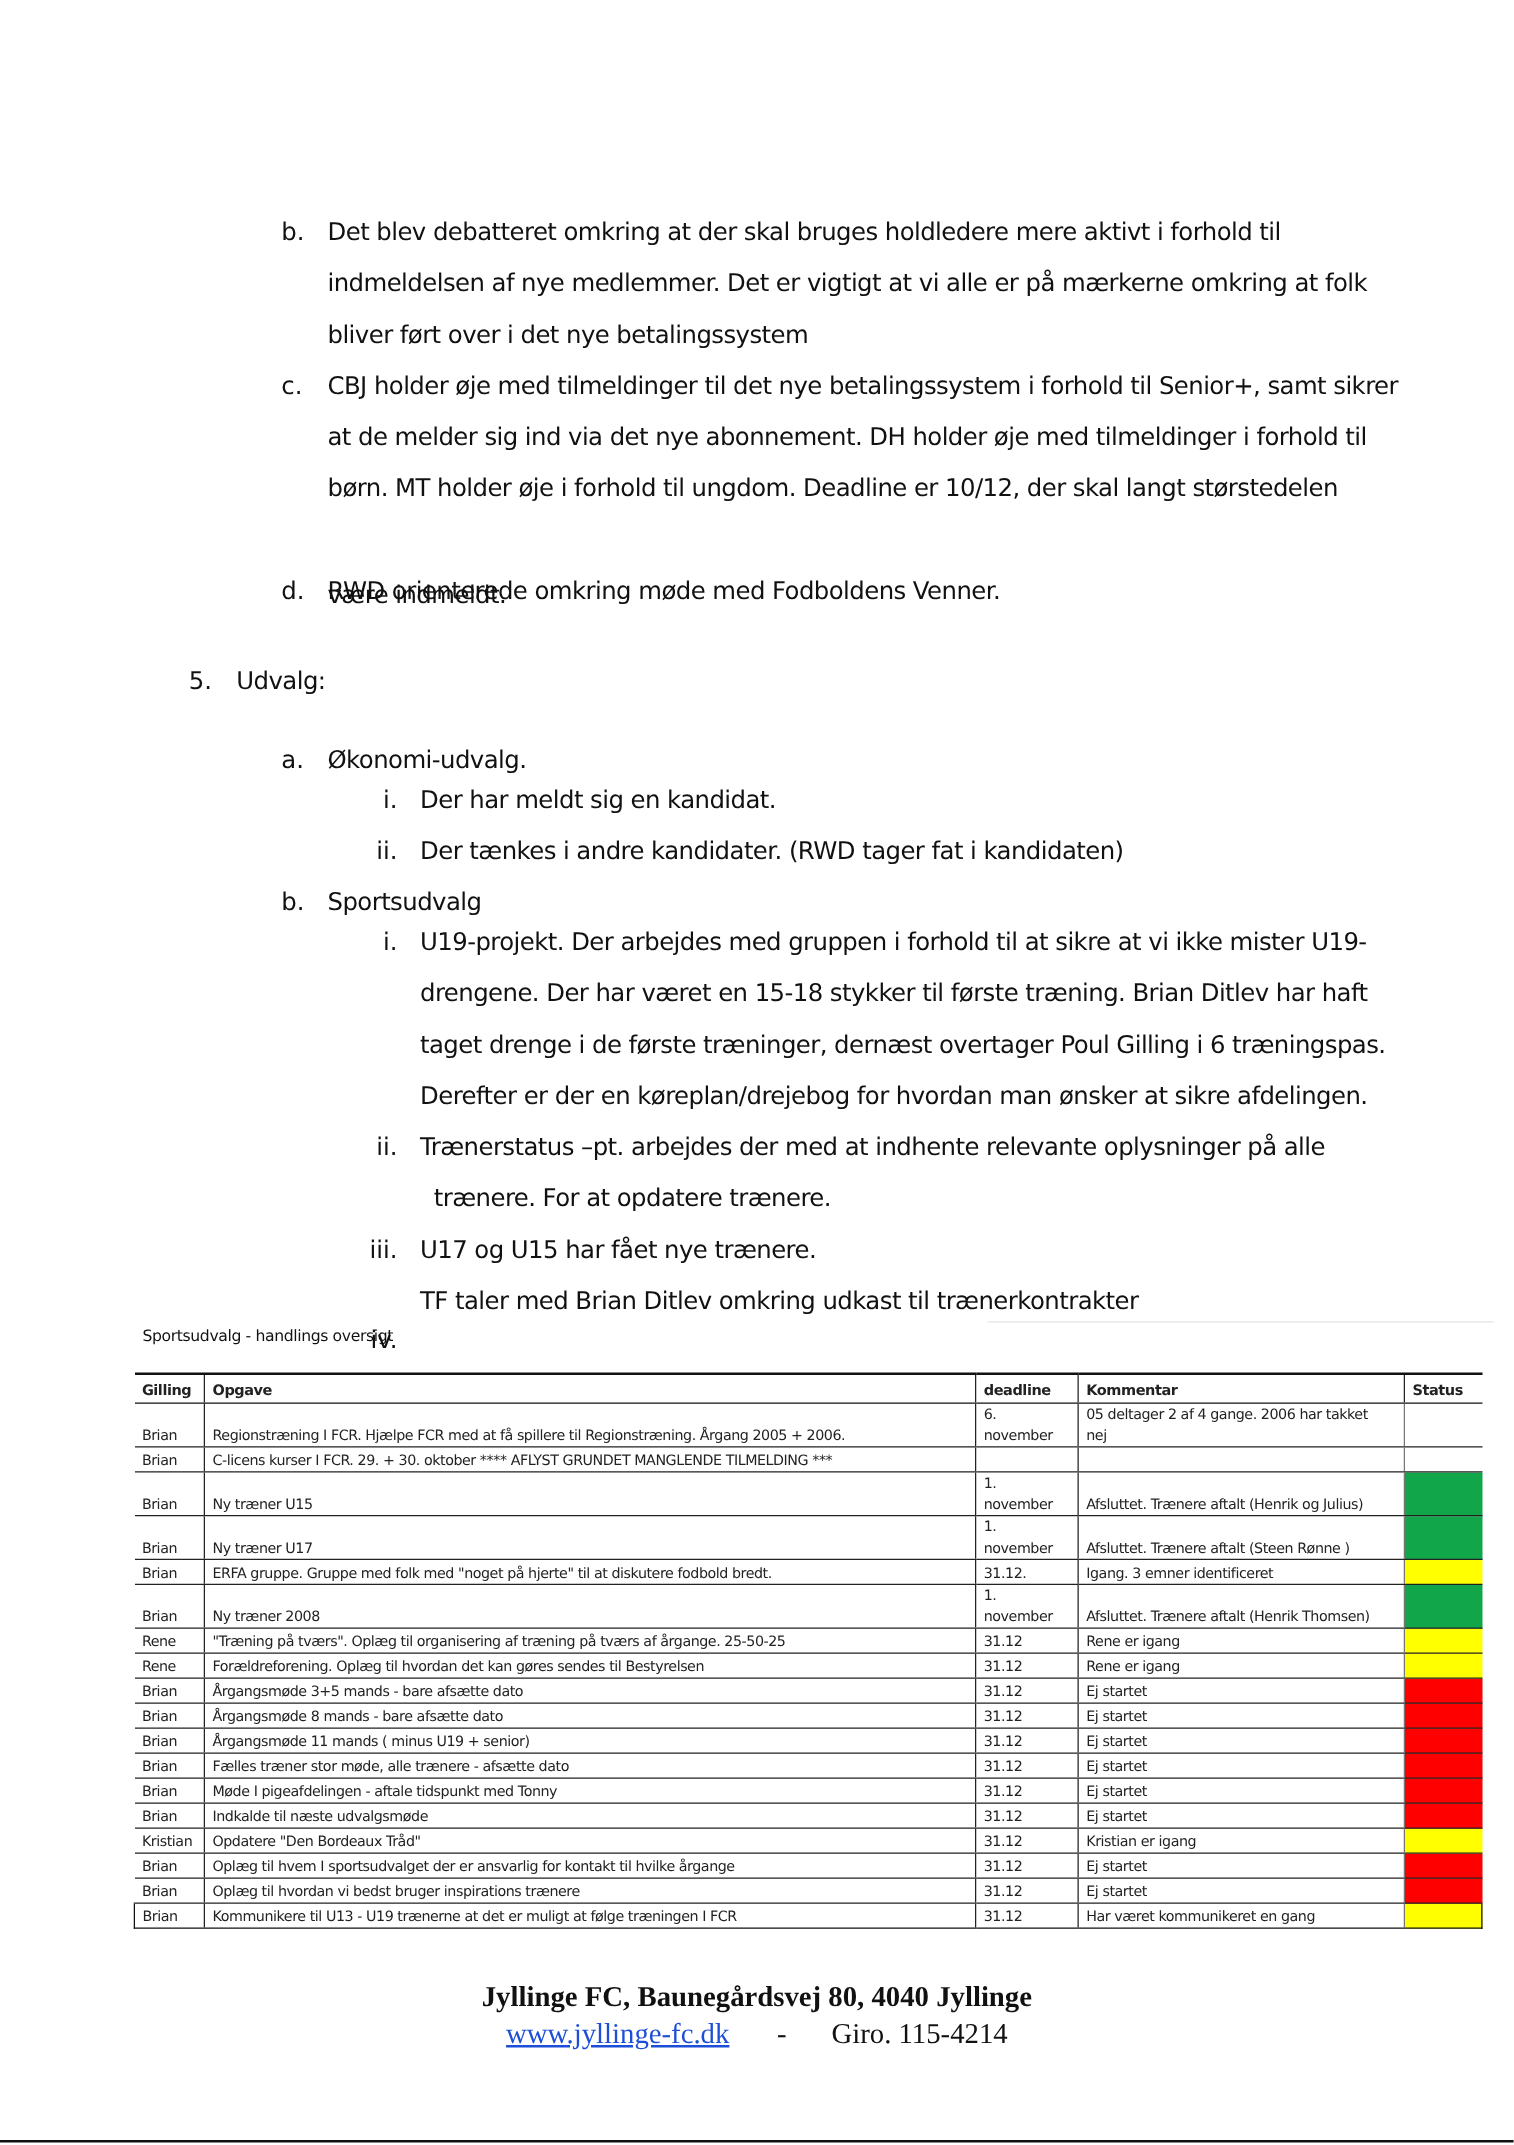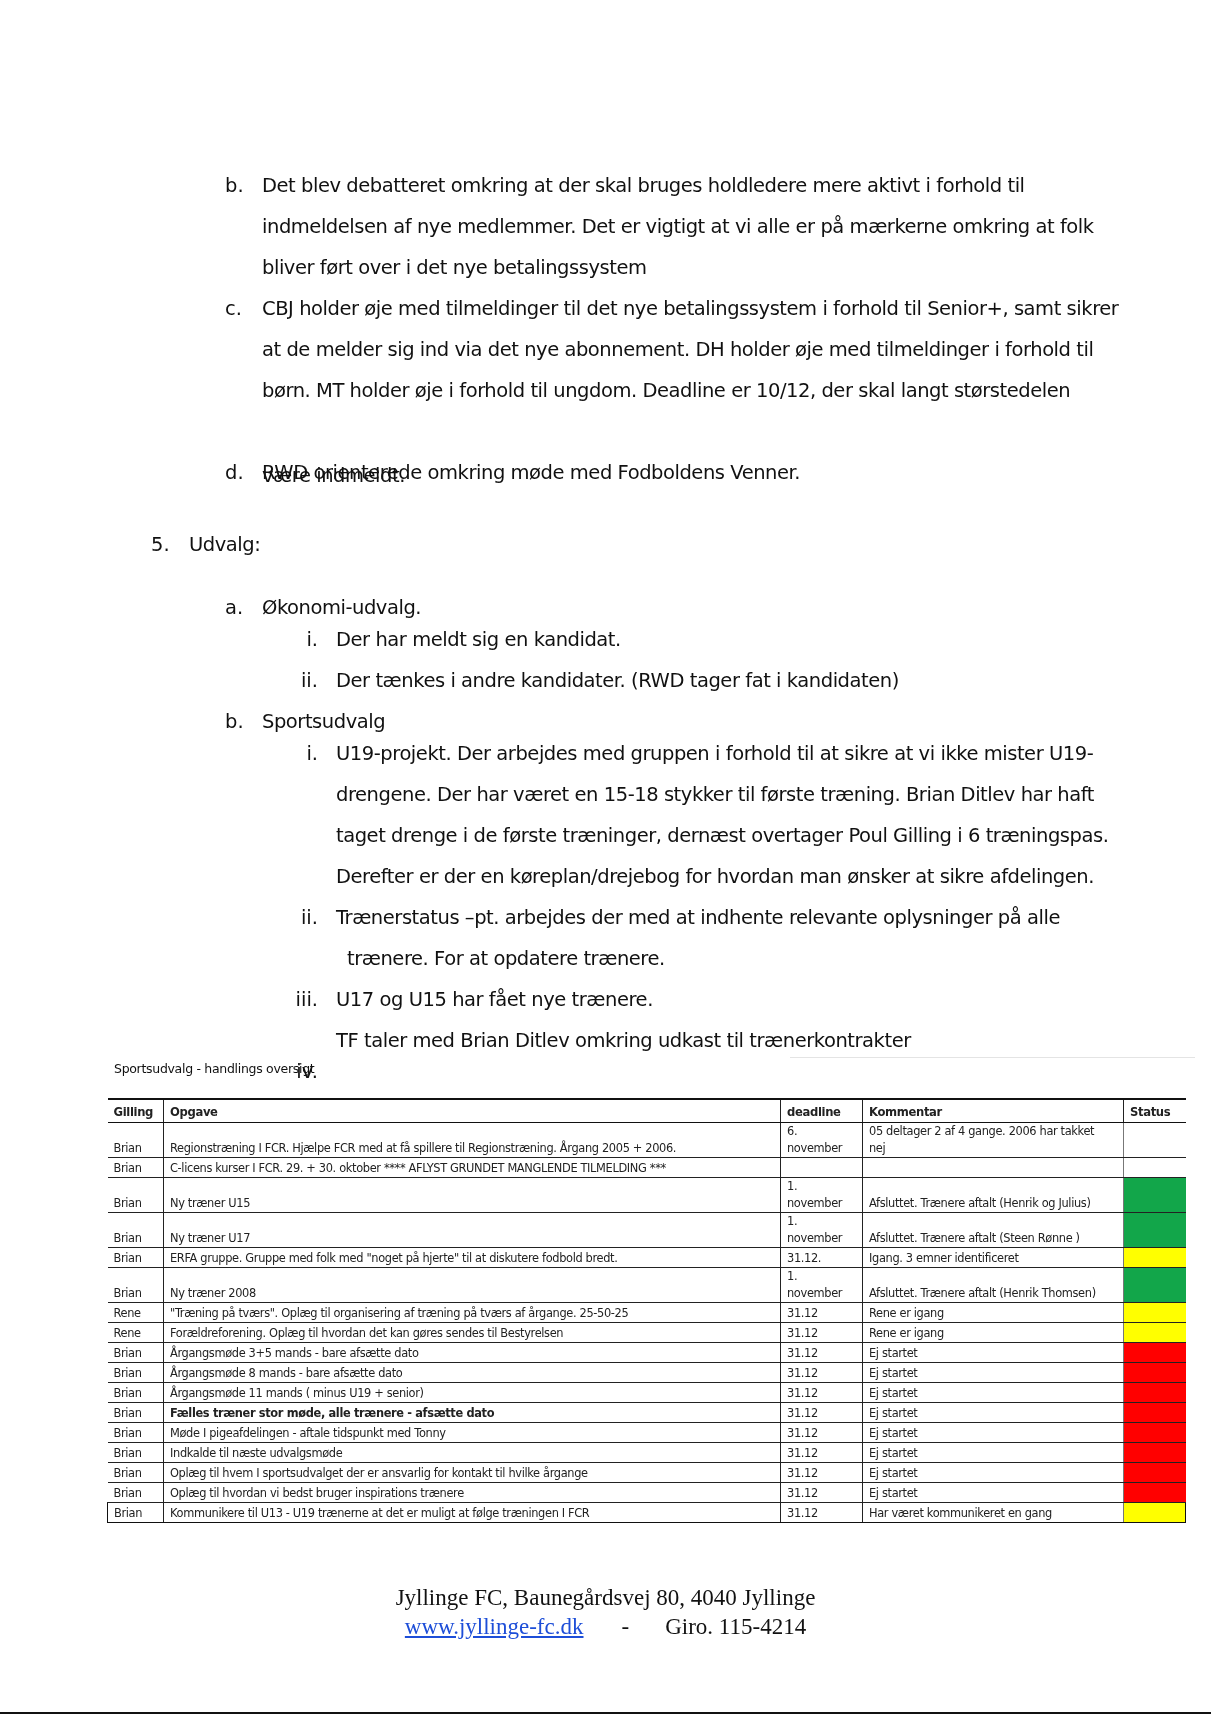--- a/index.html
+++ b/index.html
@@ -18,21 +18,21 @@
   td.status { border-left:1px solid #777; padding:0; }
   td.deadline { line-height:17px; }
   .c-green { background:#12a64a; }
   .c-yellow { background:#ffff00; }
   .c-red { background:#ff0000; }
   .c-none { background:#fff; }
   tr.last td { border-bottom:1.5px solid #111; }
   tr.last td:first-child { border-left:1.5px solid #111; }
   tr.last td:last-child { border-right:1.5px solid #111; }
   tr.last td { border-top:1.5px solid #111; }
-  .footer1 { position:absolute; top:1585px; left:0; width:1211px; text-align:center; font-family:"Liberation Serif", "DejaVu Serif", serif; font-size:23px; }
+  .footer1 { position:absolute; top:1585px; left:0; width:1211px; text-align:center; font-family:"Liberation Serif", "DejaVu Serif", serif; font-size:23px;font-weight:bold; }
   .footer2 { position:absolute; top:1614px; left:0; width:1211px; text-align:center; font-family:"Liberation Serif", "DejaVu Serif", serif; font-size:23px; }
   .footer2 a { color:#1d4ed8; text-decoration:underline; }
   .footer2 .dash { display:inline-block; margin:0 36px 0 38px; }
   .bottom-rule { position:absolute; left:0; top:1712px; width:1211px; height:2px; background:#111; }
 </style>
 </head>
 <body>
 
 <span class="mk" style="left:225px;top:174px;">b.</span>
 <span class="line" style="left:262px;top:174px;"> Det blev debatteret omkring at der skal bruges holdledere mere aktivt i forhold til</span>
@@ -177,38 +177,45 @@
       </tr>
       <tr>
         <td style="white-space: pre-line;">Brian</td>
         <td style="white-space: pre-line;">Årgangsmøde 11 mands ( minus U19 + senior)</td>
         <td class="deadline" style="white-space: pre-line;">31.12</td>
         <td style="white-space: pre-line;">Ej startet</td>
         <td class="status c-red"></td>
       </tr>
       <tr>
         <td style="white-space: pre-line;">Brian</td>
-        <td style="white-space: pre-line; font-weight: bold;">Fælles træner stor møde, alle trænere - afsætte dato</td>
+        <td style="white-space: pre-line;">Fælles træner stor møde, alle trænere - afsætte dato</td>
         <td class="deadline" style="white-space: pre-line;">31.12</td>
         <td style="white-space: pre-line;">Ej startet</td>
         <td class="status c-red"></td>
       </tr>
       <tr>
         <td style="white-space: pre-line;">Brian</td>
         <td style="white-space: pre-line;">Møde I pigeafdelingen - aftale tidspunkt med Tonny</td>
         <td class="deadline" style="white-space: pre-line;">31.12</td>
         <td style="white-space: pre-line;">Ej startet</td>
         <td class="status c-red"></td>
       </tr>
       <tr>
         <td style="white-space: pre-line;">Brian</td>
         <td style="white-space: pre-line;">Indkalde til næste udvalgsmøde</td>
         <td class="deadline" style="white-space: pre-line;">31.12</td>
         <td style="white-space: pre-line;">Ej startet</td>
         <td class="status c-red"></td>
+      </tr>
+      <tr>
+        <td style="white-space: pre-line;">Kristian</td>
+        <td style="white-space: pre-line;">Opdatere "Den Bordeaux Tråd"</td>
+        <td class="deadline" style="white-space: pre-line;">31.12</td>
+        <td style="white-space: pre-line;">Kristian er igang</td>
+        <td class="status c-yellow"></td>
       </tr>
       <tr>
         <td style="white-space: pre-line;">Brian</td>
         <td style="white-space: pre-line;">Oplæg til hvem I sportsudvalget der er ansvarlig for kontakt til hvilke årgange</td>
         <td class="deadline" style="white-space: pre-line;">31.12</td>
         <td style="white-space: pre-line;">Ej startet</td>
         <td class="status c-red"></td>
       </tr>
       <tr>
         <td style="white-space: pre-line;">Brian</td>

